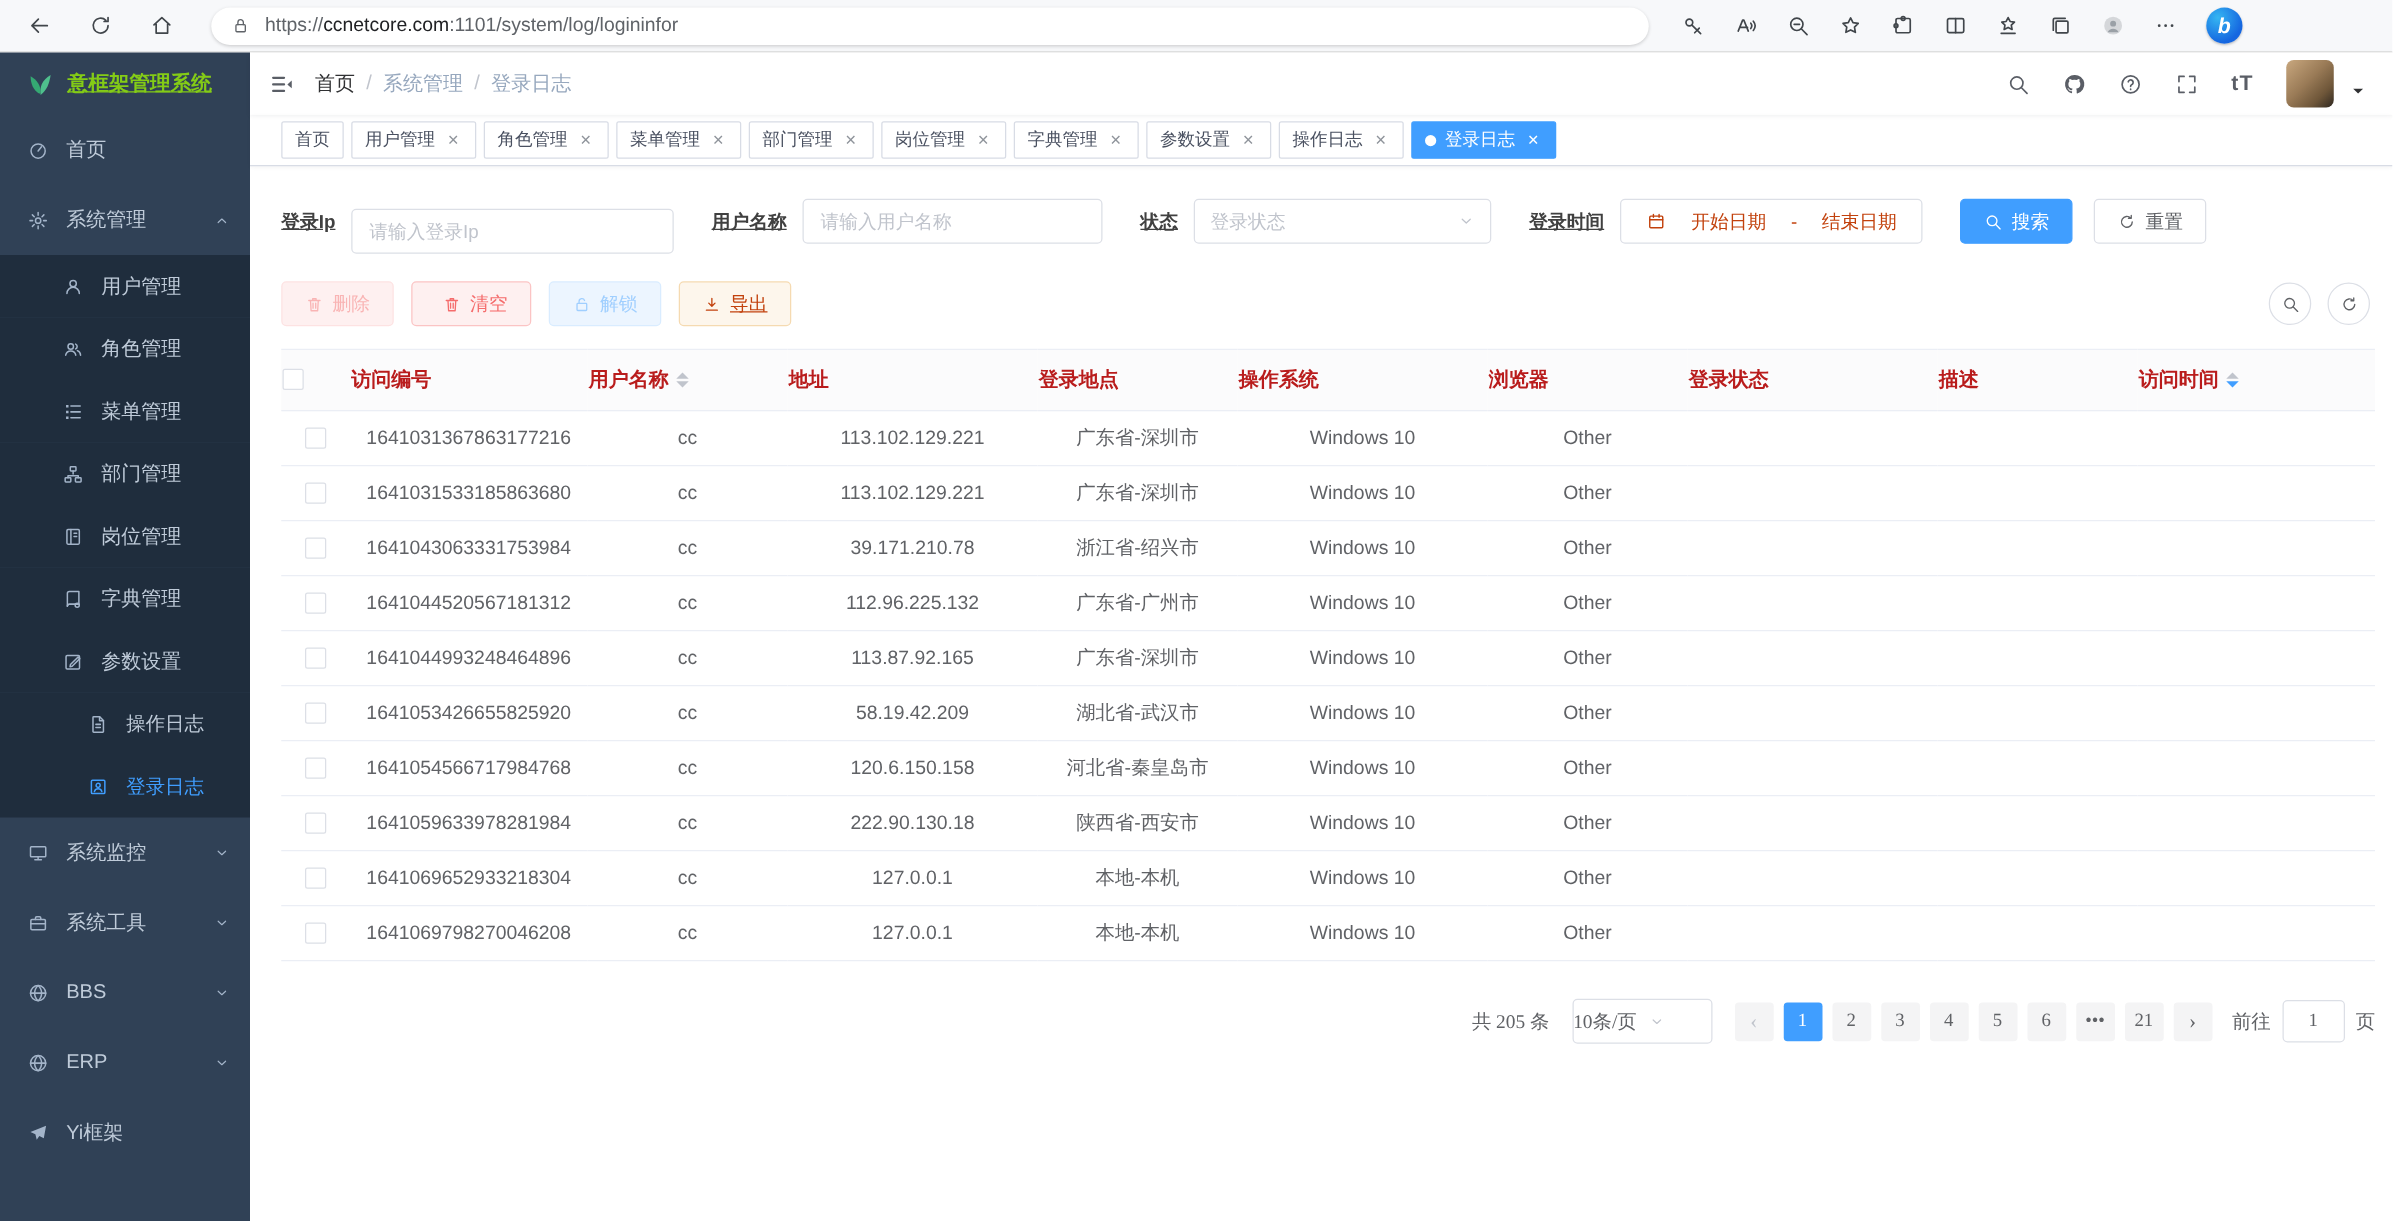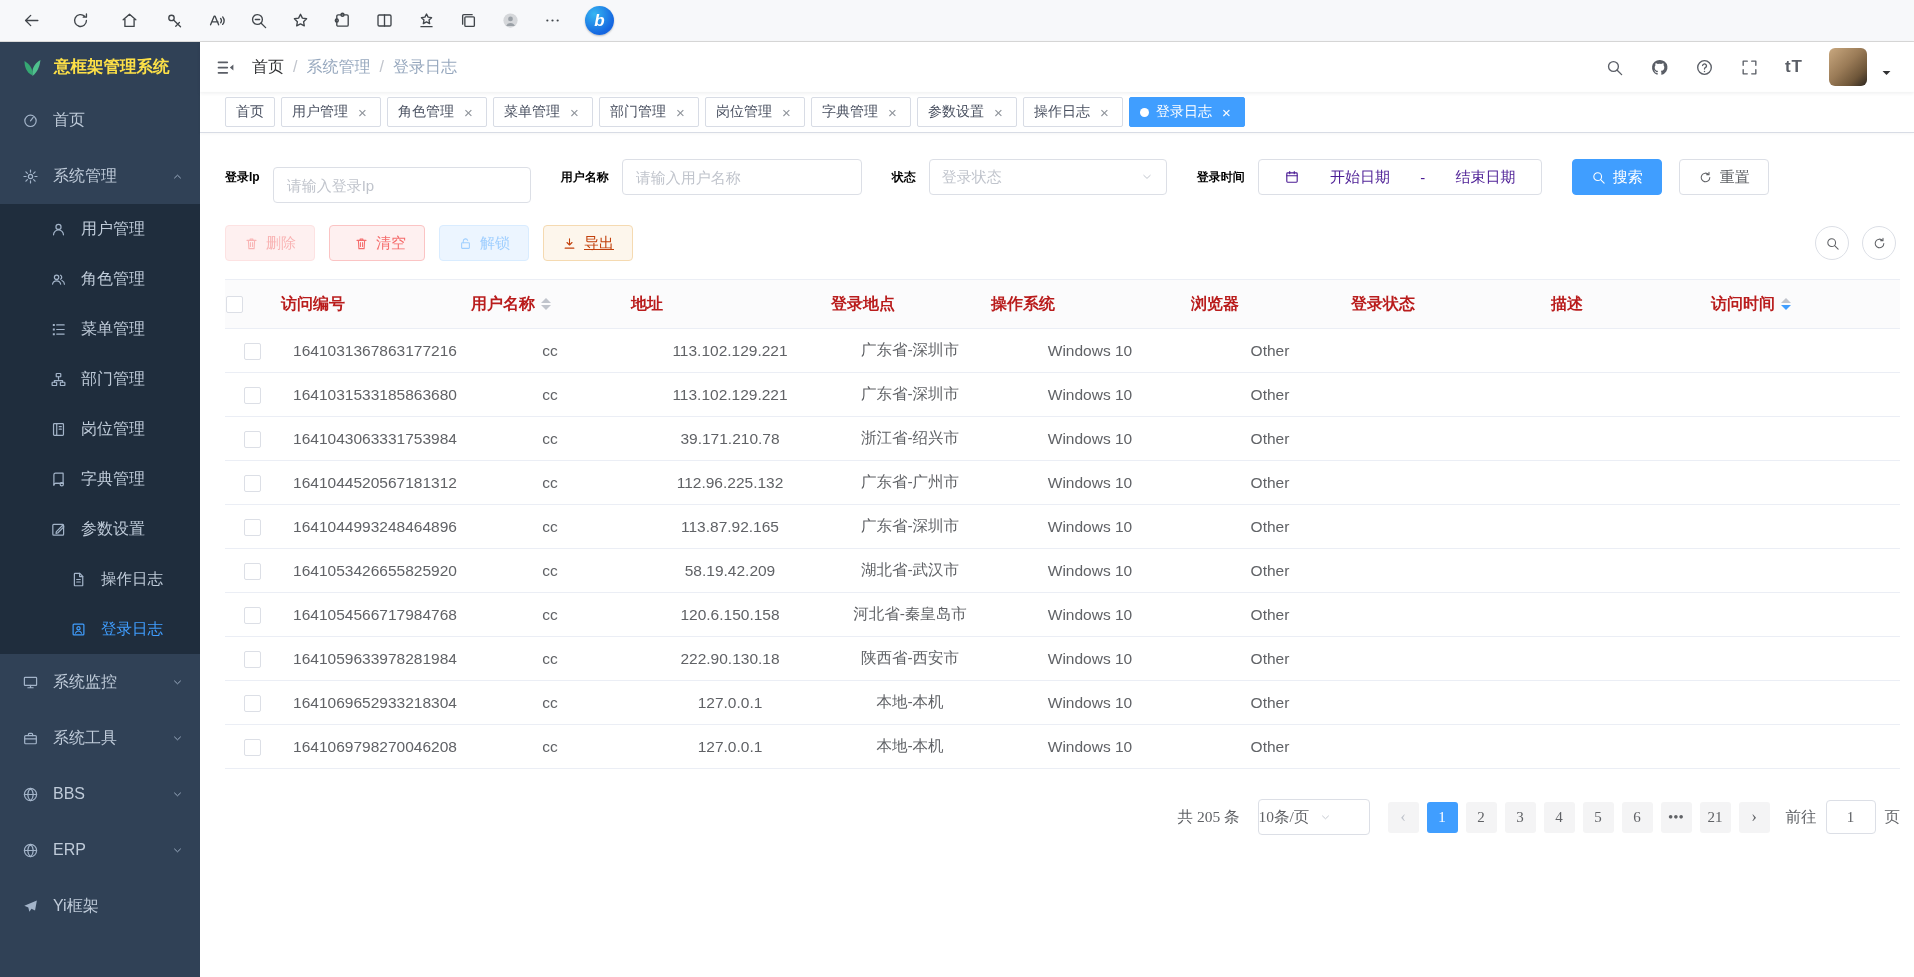--- a/index.html
+++ b/index.html
@@ -18,21 +18,21 @@
   .url-text .host{color:#202124;}
   .chrome-right{display:flex;align-items:center;gap:23px;margin-left:26px;color:#41464b;font-size:19px;}
   .chrome-right .icon{cursor:pointer;}
   .bing-badge{width:29px;height:29px;border-radius:50%;background:radial-gradient(circle at 32% 28%,#35b6f2,#1566e0 70%);color:#fff;font-weight:bold;font-size:17px;display:flex;align-items:center;justify-content:center;font-style:italic;box-shadow:0 1px 2px rgba(0,0,0,.25);cursor:pointer;}
 
   
   .app{display:flex;height:935px;}
   .sidebar{width:200px;background:#304156;flex:0 0 200px;overflow:hidden;}
   .logo-row{height:50px;display:flex;align-items:center;padding-left:20px;gap:10px;}
   .logo-row .icon{font-size:24px;}
-  .logo-title{color:#fde047;font-size:16.5px;font-weight:bold;}
+  .logo-title{color:#84cc16;font-size:16.5px;font-weight:bold;text-decoration:underline;}
   .menu{display:flex;flex-direction:column;}
   .menu-item{position:relative;display:flex;align-items:center;gap:14px;color:#bfcbd9;cursor:pointer;font-size:16px;}
   .menu-item .mi-icon{font-size:17px;color:#a3b4c9;}
   .menu-item.lv0{height:56px;padding-left:22px;}
   .menu-item.lv1{height:50px;padding-left:50px;background:#1f2d3d;}
   .menu-item.lv2{height:50px;padding-left:70px;background:#1f2d3d;font-size:15.5px;}
   .menu-item.active,.menu-item.active .mi-icon{color:#409eff;}
   .mi-arrow{position:absolute;right:16px;font-size:13px;color:#a3b4c9;}
 
   .main{flex:1;display:flex;flex-direction:column;background:#fff;min-width:0;}
@@ -54,28 +54,28 @@
   .tags-bar{height:40px;display:flex;align-items:center;gap:6px;padding:0 20px 0 25px;border-bottom:1px solid #d8dce5;box-shadow:0 1px 3px 0 rgba(0,0,0,.04);position:relative;z-index:2;}
   .tag{display:inline-flex;align-items:center;height:28px;padding:0 10px;border:1px solid #d8dce5;background:#fff;color:#495060;font-size:14px;cursor:pointer;border-radius:2px;}
   .tag .tag-close{margin-left:7px;font-size:15px;line-height:1;color:#8f949b;border-radius:50%;width:15px;height:15px;display:inline-flex;align-items:center;justify-content:center;}
   .tag.active{background:#409eff;border-color:#409eff;color:#fff;}
   .tag.active .tag-close{color:#fff;}
   .tag-dot{width:9px;height:9px;border-radius:50%;background:#fff;margin-right:7px;}
 
   
   .content{padding:18px 14px 0 25px;flex:1;box-sizing:border-box;}
   .filter-row{display:flex;align-items:center;}
-  .f-label{font-size:12px;font-weight:bold;color:#000000;margin-right:13px;white-space:nowrap;}
+  .f-label{font-size:15px;font-weight:bold;color:#404040;margin-right:13px;white-space:nowrap;text-decoration:underline;}
   .f-input{height:36px;border:1px solid #dcdfe6;border-radius:4px;padding:0 13px;font-size:15px;color:#606266;box-sizing:border-box;font-family:inherit;outline:none;}
   .f-input::placeholder{color:#c0c4cc;}
   .gap{margin-left:30px;}
   .f-select{width:238px;height:36px;border:1px solid #dcdfe6;border-radius:4px;display:flex;align-items:center;padding:0 12px;box-sizing:border-box;cursor:pointer;}
   .f-select .ph{color:#c0c4cc;font-size:15px;flex:1;}
   .f-select .icon{color:#c0c4cc;font-size:14px;}
-  .f-date{width:284px;height:36px;border:1px solid #dcdfe6;border-radius:4px;display:flex;align-items:center;justify-content:space-around;padding:0 10px;box-sizing:border-box;color:#4c1d95;font-size:15px;cursor:pointer;}
+  .f-date{width:242px;height:36px;border:1px solid #dcdfe6;border-radius:4px;display:flex;align-items:center;justify-content:space-around;padding:0 10px;box-sizing:border-box;color:#c2410c;font-size:15px;cursor:pointer;}
   .f-date .icon{font-size:16px;}
   .btn{display:inline-flex;align-items:center;gap:7px;height:36px;padding:0 18px;border-radius:4px;font-size:15px;cursor:pointer;border:1px solid transparent;box-sizing:border-box;background:#fff;font-family:inherit;}
   .btn .icon{font-size:15px;}
   .btn-primary{background:#409eff;border-color:#409eff;color:#fff;}
   .btn-plain{border-color:#dcdfe6;color:#606266;}
   .action-row{display:flex;align-items:center;margin-top:22px;gap:14px;}
   .btn-danger-dis{background:#fef0f0;border-color:#fde2e2;color:#f9b4b4;cursor:not-allowed;}
   .btn-danger{background:#fef0f0;border-color:#fbc4c4;color:#f56c6c;padding-left:24px;}
   .btn-primary-dis{background:#ecf5ff;border-color:#d9ecff;color:#a0cfff;cursor:not-allowed;}
   .btn-warning{background:#fdf6ec;border-color:#f5dab1;color:#c2410c;text-decoration:underline;}
@@ -119,20 +119,29 @@
     <span class="icon">
         <svg viewBox="0 0 24 24" fill="none" stroke="currentColor" stroke-width="1.7" stroke-linecap="round" stroke-linejoin="round">
           <path d="M19.5 12a7.5 7.5 0 1 1-2.2-5.3M19.5 3.8v4h-4"></path>
         </svg>
       </span>
     <span class="icon">
         <svg viewBox="0 0 24 24" fill="none" stroke="currentColor" stroke-width="1.7" stroke-linecap="round" stroke-linejoin="round">
           <path d="M4 11.2 12 4l8 7.2M6.2 10v9.5h11.6V10"></path>
         </svg>
       </span>
+  </div>
+  <div class="url-pill">
+    <span class="icon">
+        <svg viewBox="0 0 24 24" fill="none" stroke="currentColor" stroke-width="1.7" stroke-linecap="round" stroke-linejoin="round">
+          <rect x="6" y="10.8" width="12" height="9" rx="1.2"></rect>
+          <path d="M8.5 10.8V7.9a3.5 3.5 0 0 1 7 0v2.9"></path>
+        </svg>
+      </span>
+    <span class="url-text"><span>https://</span><span class="host">ccnetcore.com</span><span>:1101/system/log/logininfor</span></span>
   </div>
   <div class="chrome-right">
     <span class="icon">
         <svg viewBox="0 0 24 24" fill="none" stroke="currentColor" stroke-width="1.7" stroke-linecap="round" stroke-linejoin="round">
           <circle cx="8.2" cy="8.8" r="3.4"></circle>
           <path d="M10.8 11.4 19.6 20M16.2 16.6l2-2M13.6 19.2l2-2"></path>
         </svg>
       </span>
     <span class="icon">
         <svg viewBox="0 0 24 24" fill="none" stroke="currentColor" stroke-width="1.7" stroke-linecap="round" stroke-linejoin="round">

